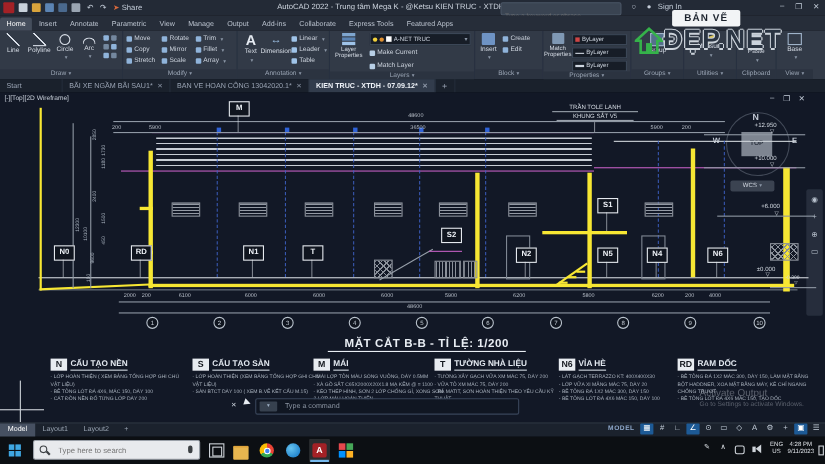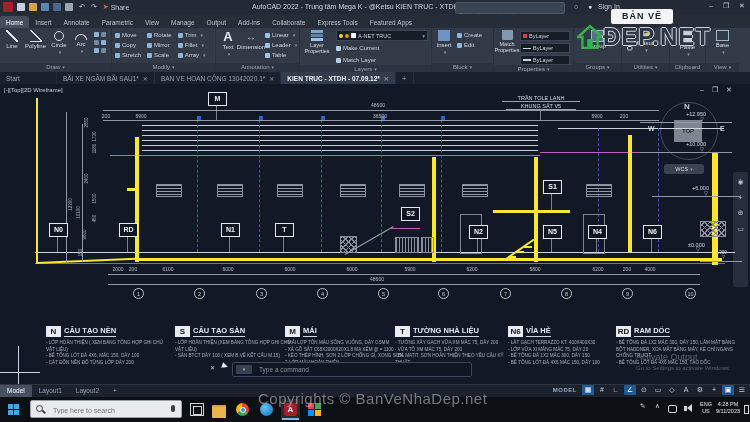--- a/index.html
+++ b/index.html
@@ -551,20 +551,21 @@
     <div class="bubble" style="left:194px;top:204px;">2</div>
     <div class="bubble" style="left:256px;top:204px;">3</div>
     <div class="bubble" style="left:317px;top:204px;">4</div>
     <div class="bubble" style="left:378px;top:204px;">5</div>
     <div class="bubble" style="left:438px;top:204px;">6</div>
     <div class="bubble" style="left:500px;top:204px;">7</div>
     <div class="bubble" style="left:561px;top:204px;">8</div>
     <div class="bubble" style="left:622px;top:204px;">9</div>
     <div class="bubble" style="left:685px;top:204px;">10</div>
 
+    <span class="abs" style="left:298px;top:222px;width:180px;text-align:center;font-size:10.5px;font-weight:bold;color:#e8edf3;border-bottom:1px solid #e8edf3;padding-bottom:1px;letter-spacing:.5px;">MẶT CẮT B-B - TỈ LỆ: 1/200</span>
 
     <div class="legend" style="left:46px;">
       <div class="hd">
           <span class="code">N</span>
           <span class="ttl">CẤU TẠO NỀN</span>
         </div>
       <div class="bd">
           <div>- LỚP HOÀN THIỆN ( XEM BẢNG TỔNG HỢP GHI CHÚ VẬT LIỆU)</div>
           <div>- BÊ TÔNG LÓT ĐÁ 4X6, MÁC 150, DÀY 100</div>
           <div>- CÁT ĐỒN NỀN ĐỔ TỪNG LỚP DÀY 200</div>
@@ -701,14 +702,13 @@
       <div>ENG</div>
         <div>US</div>
     </div>
     <div class="abs" style="left:712px;top:4px;width:32px;font-size:5.5px;line-height:1.3;color:#dfe3e8;text-align:center;">
       <div>4:28 PM</div>
         <div>9/11/2023</div>
     </div>
     <div class="abs" style="left:744px;top:8px;width:5px;height:9px;border:1px solid #cfd4da;box-sizing:border-box;"></div>
   </div>
 
-  <span id="wm-copy">Copyrights © BanVeNhaDep.net</span>
 </div>
 
 </body></html>

